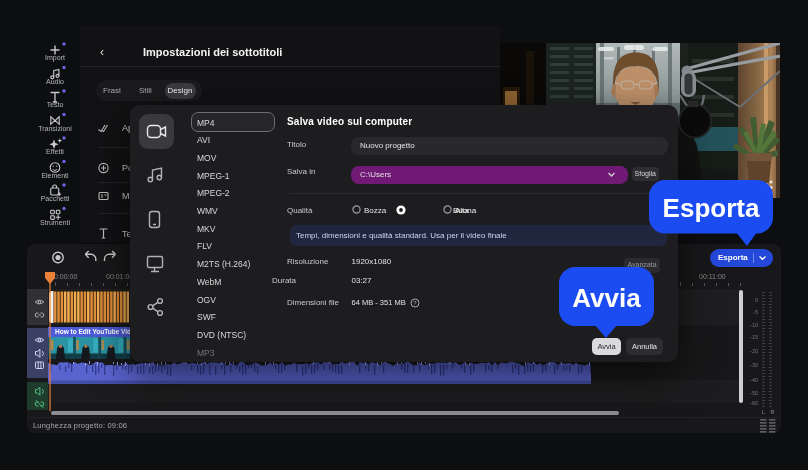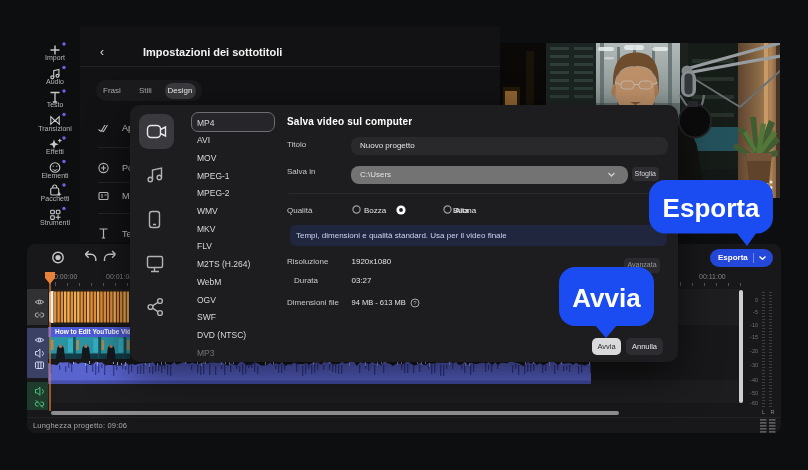--- a/index.html
+++ b/index.html
@@ -646,21 +646,21 @@
     <div class="abs" style="left:67px;top:171.8px;color:#d9d9db;font-size:8.5px;opacity:1;">WebM</div>
     <div class="abs" style="left:67px;top:189.5px;color:#d9d9db;font-size:8.5px;opacity:1;">OGV</div>
     <div class="abs" style="left:67px;top:207.2px;color:#d9d9db;font-size:8.5px;opacity:1;">SWF</div>
     <div class="abs" style="left:67px;top:224.9px;color:#d9d9db;font-size:8.5px;opacity:1;">DVD (NTSC)</div>
     <div class="abs" style="left:67px;top:242.6px;color:#d9d9db;font-size:8.5px;opacity:0.45;">MP3</div>
 
     <div class="abs" style="left:157px;top:11px;color:#fff;font-size:10px;font-weight:bold;letter-spacing:.2px;">Salva video sul computer</div>
     <div class="abs" style="left:157px;top:34.5px;color:#c9c9cb;font-size:8px;">Titolo</div>
     <div class="abs" style="left:220.5px;top:32px;width:317px;height:17.5px;background:#29292c;border-radius:8px;color:#e2e2e4;font-size:8px;line-height:17.5px;padding-left:9.5px;">Nuovo progetto</div>
     <div class="abs" style="left:157px;top:62px;color:#c9c9cb;font-size:8px;">Salva in</div>
-    <div class="abs" style="left:220.5px;top:61px;width:277px;height:17.5px;background:#737373;border-radius:8px;color:#e2e2e4;font-size:8px;line-height:17.5px;padding-left:9.5px;">C:\Users</div>
+    <div class="abs" style="left:220.5px;top:61px;width:277px;height:17.5px;background:#701a75;border-radius:8px;color:#e2e2e4;font-size:8px;line-height:17.5px;padding-left:9.5px;">C:\Users</div>
     <svg class="abs" style="left:477px;top:67px;" width="9" height="6" viewBox="0 0 9 6">
         <path d="M1.5 1 L4.5 4 L7.5 1" stroke="#cfcfcf" stroke-width="1.3" fill="none"></path>
       </svg>
     <div class="abs" style="left:501.5px;top:61.5px;width:27.5px;height:14px;background:#2e2e32;border-radius:4px;color:#d8d8da;font-size:7px;text-align:center;line-height:14px;">Sfoglia</div>
     <div class="abs" style="left:159px;top:88px;width:378px;height:1px;background:#2a2a2d;"></div>
 
     <div class="abs" style="left:157px;top:101px;color:#c9c9cb;font-size:8px;">Qualità</div>
     <svg class="abs" style="left:222px;top:100px;" width="9" height="9">
         <circle cx="4.5" cy="4.5" r="3.6" fill="none" stroke="#9c9ca0" stroke-width="1.2"></circle>
       </svg>
@@ -672,24 +672,24 @@
     <div class="abs" style="left:279px;top:101px;color:#f0f0f2;font-size:8px;margin-left:44px;">Buona</div>
     <svg class="abs" style="left:313px;top:100px;" width="9" height="9">
         <circle cx="4.5" cy="4.5" r="3.6" fill="none" stroke="#9c9ca0" stroke-width="1.2"></circle>
       </svg>
     <div class="abs" style="left:325px;top:101px;color:#e2e2e4;font-size:8px;">Alta</div>
 
     <div class="abs" style="left:160px;top:119.5px;width:377px;height:21px;background:#21263f;border-radius:6px;color:#ccd2f2;font-size:8px;line-height:21px;padding-left:6px;">Tempi, dimensioni e qualità standard. Usa per il video finale</div>
 
     <div class="abs" style="left:157px;top:152px;color:#c9c9cb;font-size:8px;">Risoluzione</div>
     <div class="abs" style="left:221.5px;top:152px;color:#e2e2e4;font-size:8px;">1920x1080</div>
-    <div class="abs" style="left:164px;top:170.5px;color:#c9c9cb;font-size:8px;">Durata</div>
+    <div class="abs" style="left:142px;top:170.5px;color:#c9c9cb;font-size:8px;">Durata</div>
     <div class="abs" style="left:221.5px;top:170.5px;color:#e2e2e4;font-size:8px;">03:27</div>
     <div class="abs" style="left:157px;top:193px;color:#c9c9cb;font-size:8px;">Dimensioni file</div>
-    <div class="abs" style="left:221.5px;top:193px;color:#e2e2e4;font-size:7.5px;">94 MB - 613 MB</div>
+    <div class="abs" style="left:221.5px;top:193px;color:#e2e2e4;font-size:7.5px;">64 MB - 351 MB</div>
     <svg class="abs" style="left:280px;top:192.5px;" width="10" height="10">
         <circle cx="5" cy="5" r="4" fill="none" stroke="#a8a8ac" stroke-width="1"></circle>
         <text x="5" y="7.3" font-size="6" fill="#a8a8ac" text-anchor="middle" font-family="Liberation Sans">?</text>
       </svg>
 
     <div class="abs" style="left:494px;top:153px;width:36px;height:14.5px;background:#2b2b2f;border-radius:4px;color:#98989b;font-size:7px;text-align:center;line-height:14.5px;">Avanzata</div>
 
     <div class="abs" style="left:462px;top:232.5px;width:29px;height:17px;background:#dadadc;border-radius:5px;color:#2a2a2c;font-size:7.5px;text-align:center;line-height:17px;">Avvia</div>
     <div class="abs" style="left:496px;top:232.5px;width:37px;height:17px;background:#2d2d31;border-radius:5px;color:#e6e6e8;font-size:7.5px;text-align:center;line-height:17px;">Annulla</div>
   </div>

